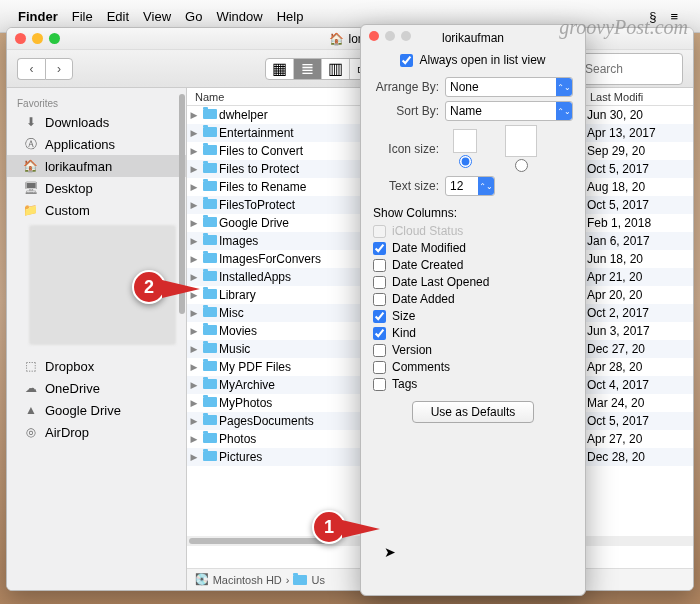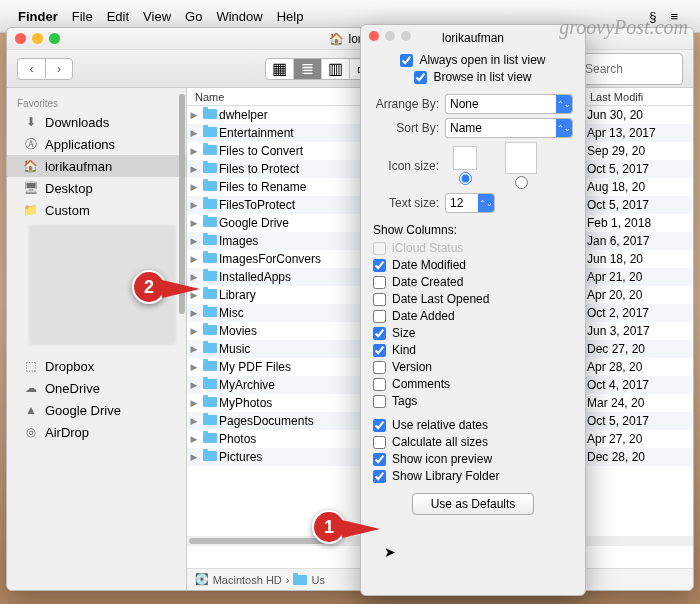--- a/index.html
+++ b/index.html
@@ -325,24 +325,20 @@
   <div class="pop-traffic">
       <span class="close"></span>
       <span></span>
       <span></span>
     </div>
   <div class="pop-title">lorikaufman</div>
   <div class="chk center">
       <input type="checkbox" checked="" style="">
       <span>Always open in list view</span>
     </div>
-  <div class="chk center">
-      <input type="checkbox" checked="" style="">
-      <span>Browse in list view</span>
-    </div>
   <div class="sect"></div>
   <div class="field">
       <label>Arrange By:</label>
     <div class="select">
         <span>None</span>
         <span class="caret">⌃⌄</span>
       </div>
   </div>
   <div class="field">
       <label>Sort By:</label>
@@ -408,38 +404,20 @@
       <div class="chk">
         <input type="checkbox" style="">
         <span>Comments</span>
       </div>
       <div class="chk">
         <input type="checkbox" style="">
         <span>Tags</span>
       </div>
     </div>
   <div class="sect"></div>
-  <div id="opts">
-      <div class="chk">
-        <input type="checkbox" checked="" style="">
-        <span>Use relative dates</span>
-      </div>
-      <div class="chk">
-        <input type="checkbox" style="">
-        <span>Calculate all sizes</span>
-      </div>
-      <div class="chk">
-        <input type="checkbox" checked="" style="">
-        <span>Show icon preview</span>
-      </div>
-      <div class="chk">
-        <input type="checkbox" checked="" style="">
-        <span>Show Library Folder</span>
-      </div>
-    </div>
   <button class="btn">Use as Defaults</button>
 </div>
 
 <div class="callout c2">
     <div class="bubble">2</div>
     <div class="tail"></div>
   </div>
 <div class="callout c1">
     <div class="bubble">1</div>
     <div class="tail"></div>

